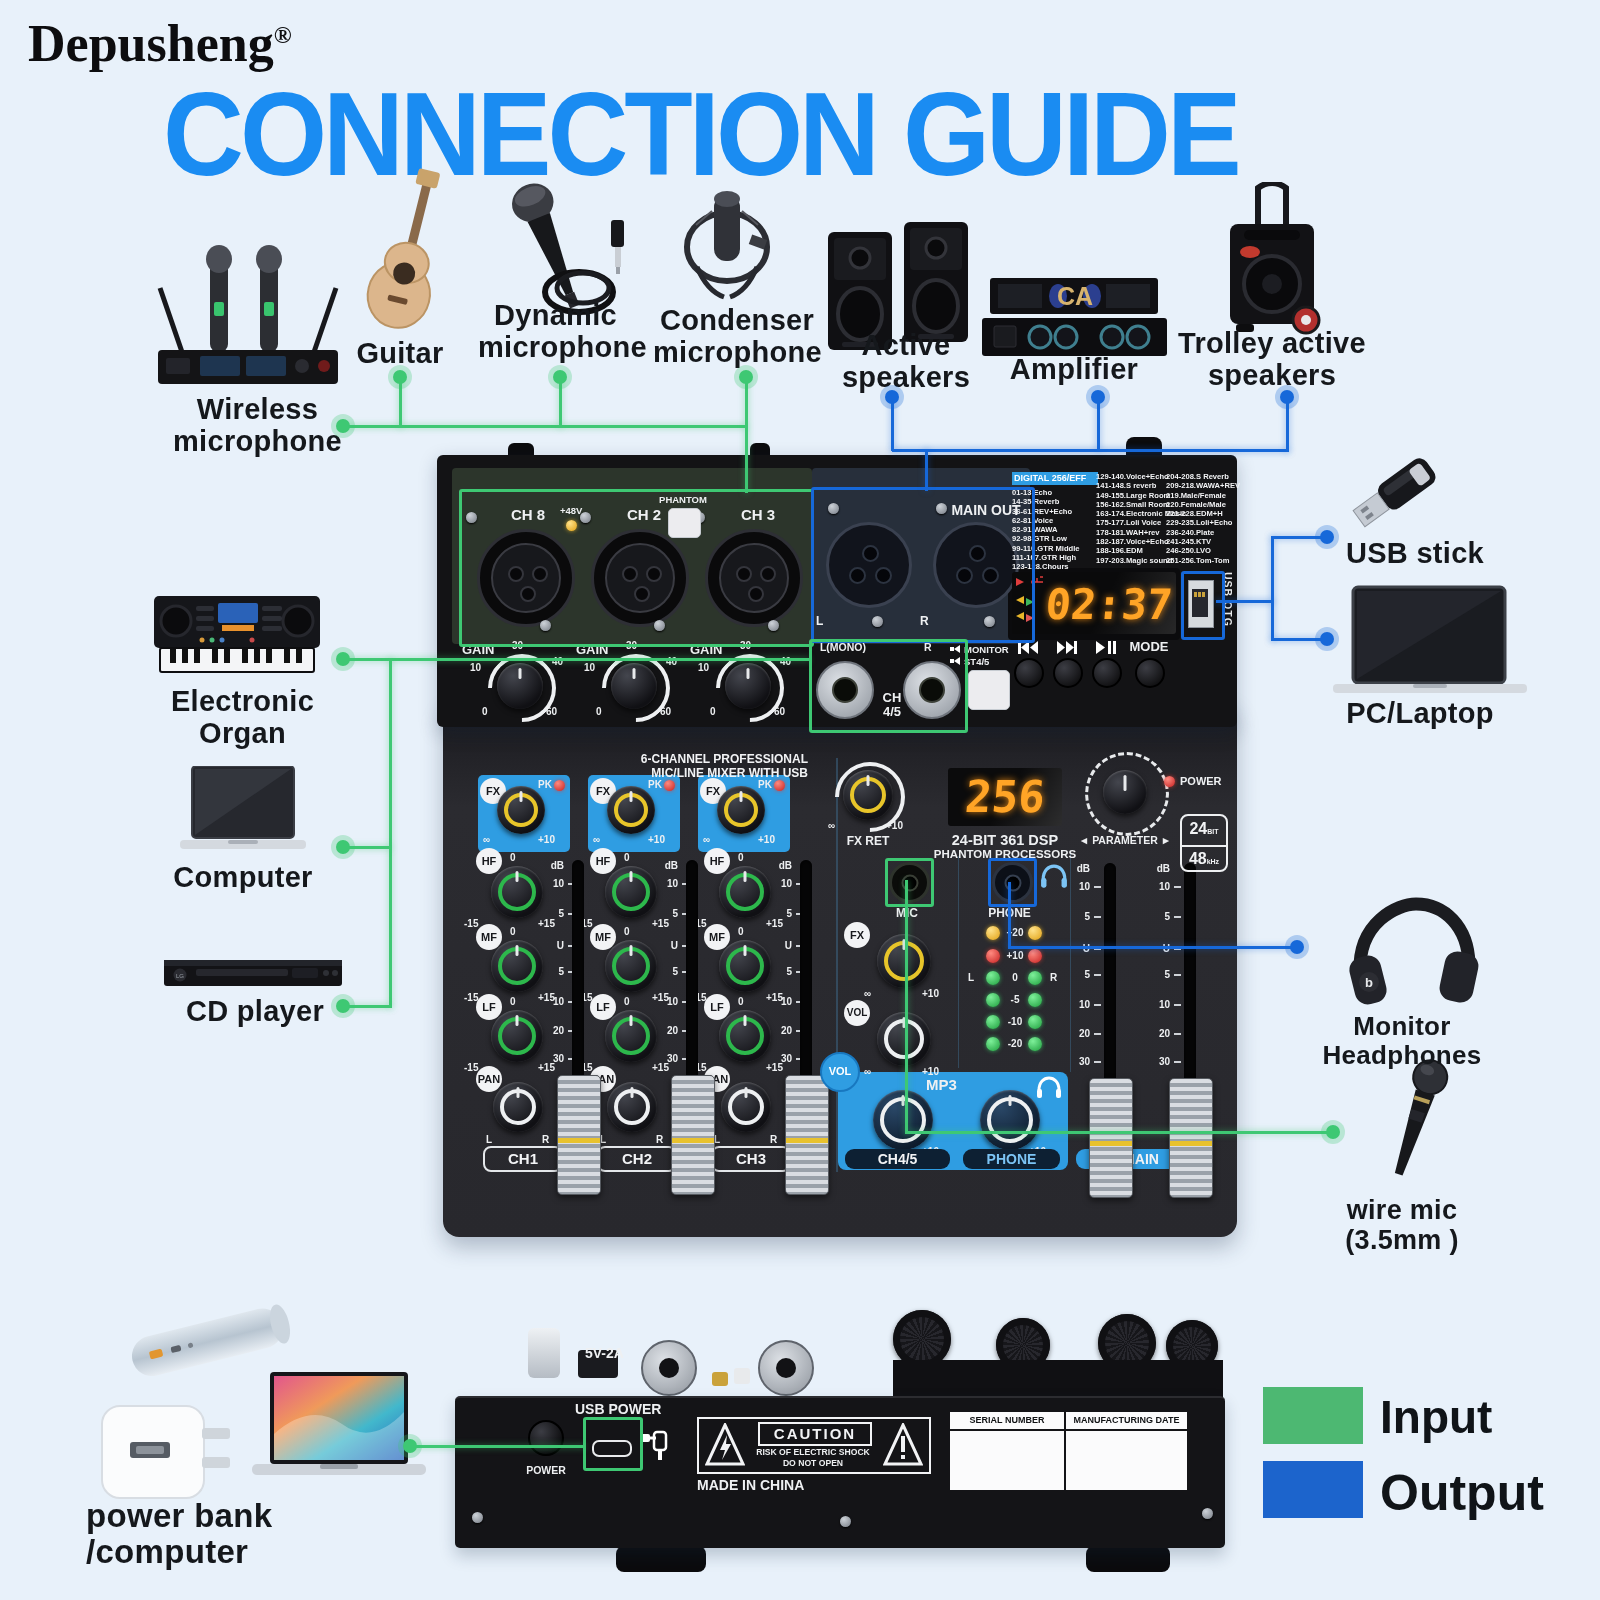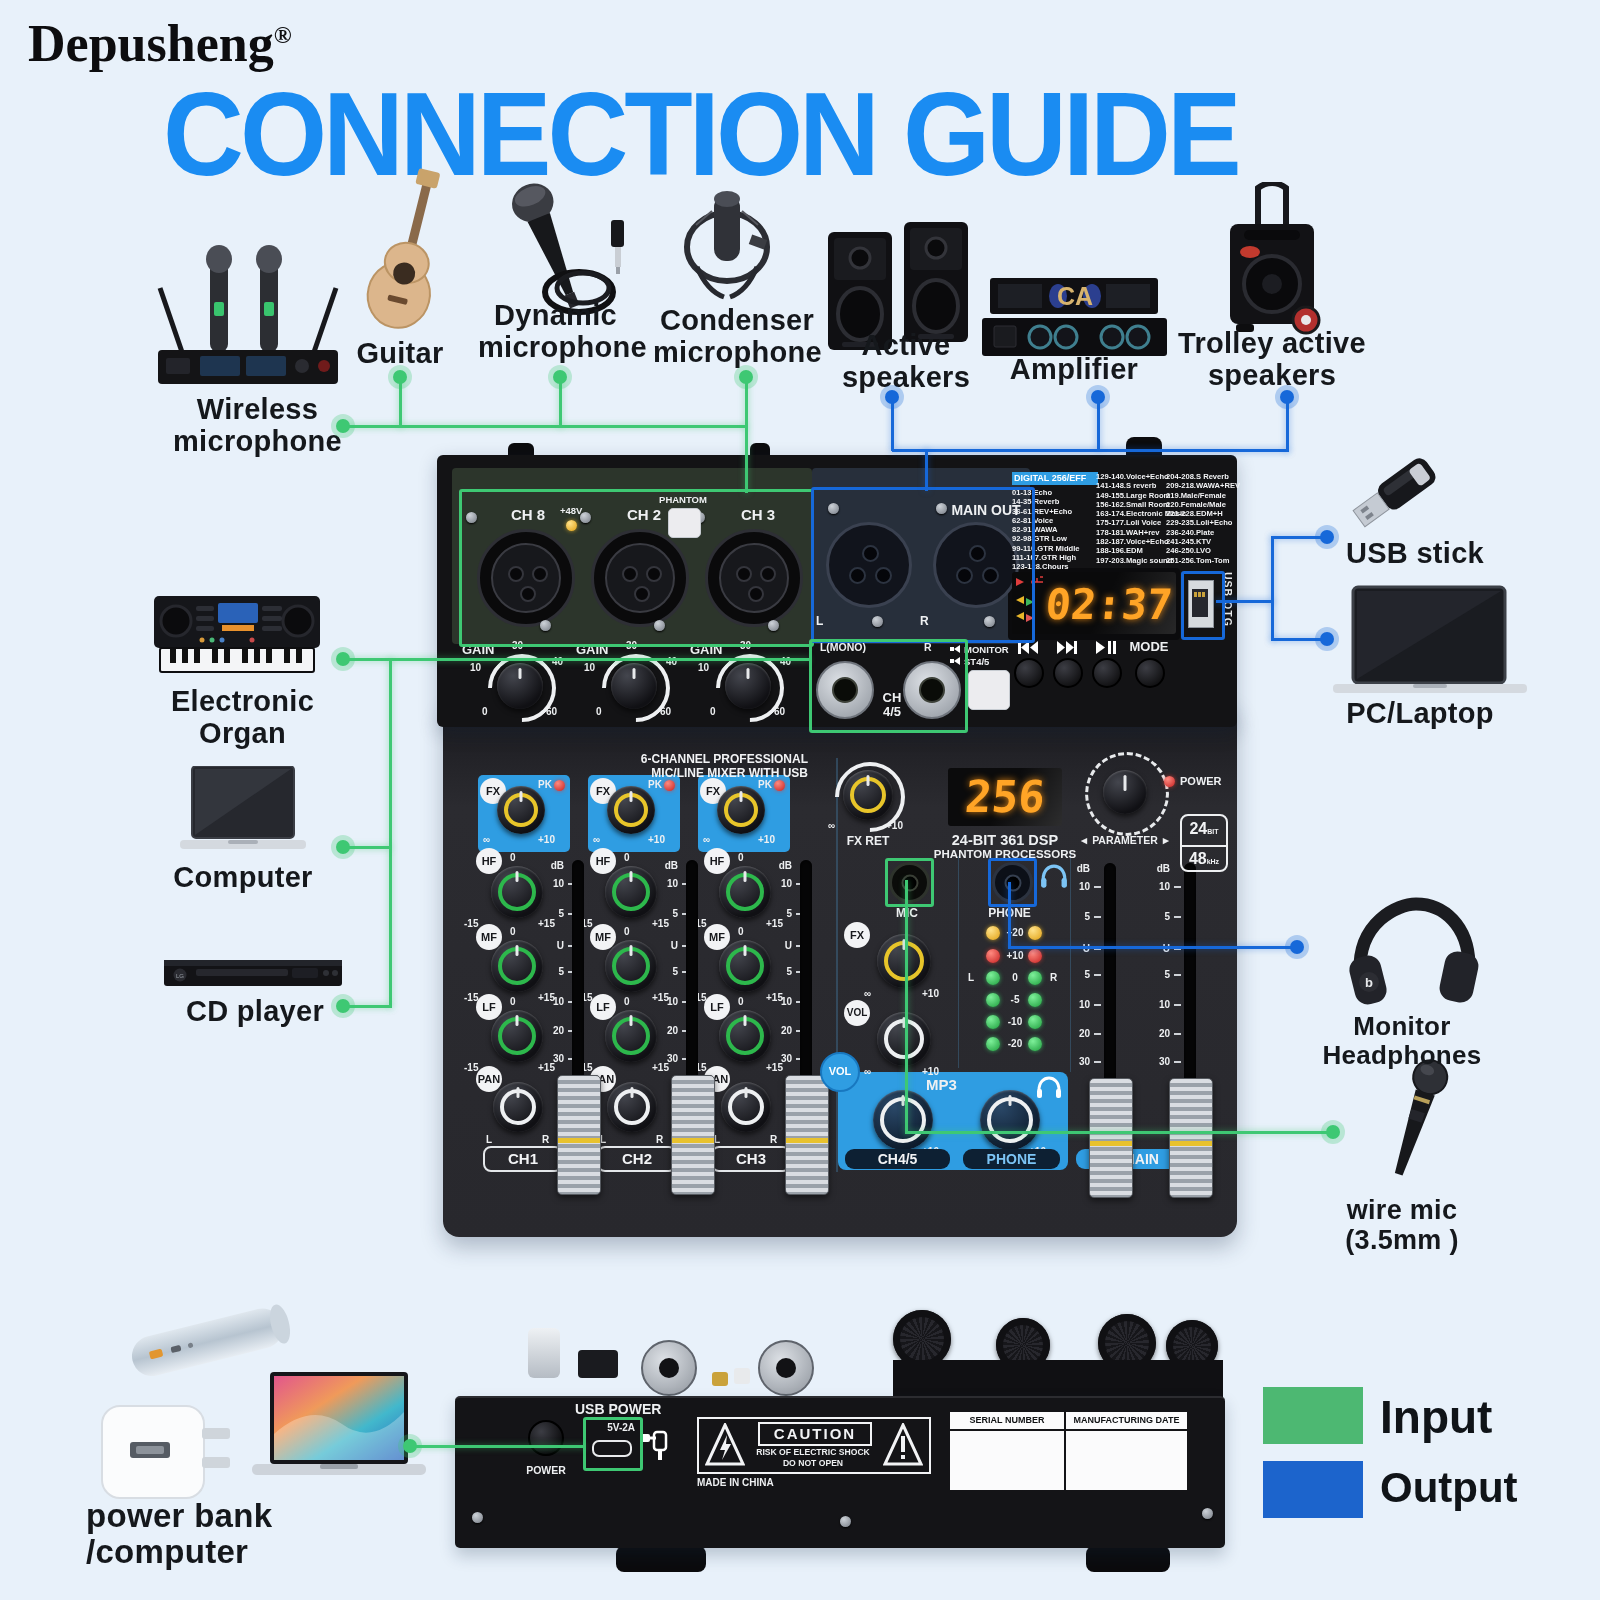--- a/index.html
+++ b/index.html
@@ -309,21 +309,21 @@
   <rect x="2" y="92" width="174" height="11" rx="5" fill="#cdd3da"></rect>
     <rect x="70" y="92" width="38" height="5" rx="2" fill="#9aa1a9"></rect>
 </svg>
 <div class="devlbl" style="left:86px;top:1498px;width:340px;text-align:left;font-size:33px">
     <div>power bank /computer</div>
   </div>
 
 <div class="abs" style="left:1263px;top:1387px;width:100px;height:57px;background:#4db872"></div>
 <div class="abs" style="left:1380px;top:1390px;font-size:46px;font-weight:bold;color:#101418">Input</div>
 <div class="abs" style="left:1263px;top:1461px;width:100px;height:57px;background:#1c64cc"></div>
-<div class="abs" style="left:1380px;top:1464px;font-size:42px;font-weight:bold;color:#101418">Output</div>
+<div class="abs" style="left:1380px;top:1464px;font-size:50px;font-weight:bold;color:#101418">Output</div>
 
 <div class="bump" style="left:508px;top:443px;width:26px;height:13px"></div>
 <div class="bump" style="left:750px;top:443px;width:20px;height:13px"></div>
 <div class="bump" style="left:1126px;top:437px;width:36px;height:19px;border-radius:8px 8px 0 0"></div>
 <div class="frontface"></div>
 <div class="topface"></div>
 <div class="zone" style="left:452px;top:468px;width:360px;height:176px;background:#2c352b;z-index:11"></div>
 <div class="zone" style="left:812px;top:468px;width:218px;height:176px;background:#272f3b;z-index:11"></div>
 <div class="zone" style="left:1008px;top:568px;width:172px;height:72px;background:#0b0b0d;z-index:11"></div>
 
@@ -917,21 +917,21 @@
 <div class="rknob" style="left:1098px;top:1314px;width:58px;height:58px"></div>
 <div class="rknob" style="left:1166px;top:1320px;width:52px;height:52px"></div>
 <div class="abs" style="left:893px;top:1360px;width:330px;height:40px;background:#101013;z-index:8"></div>
 <div class="rearbody"></div>
 <div class="foot" style="left:616px;top:1546px;width:90px;height:26px"></div>
 <div class="foot" style="left:1086px;top:1546px;width:84px;height:26px"></div>
 
 <div class="mini" style="left:575px;top:1401px;width:66px;text-align:center;font-size:14px;z-index:13">USB POWER</div>
 <div class="abs" style="left:528px;top:1420px;width:32px;height:32px;border-radius:50%;background:radial-gradient(circle at 35% 30%,#3c3d44,#0c0c0e 75%);border:2px solid #000;z-index:13"></div>
 <div class="mini" style="left:518px;top:1464px;width:56px;text-align:center;font-size:10.5px;z-index:13">POWER</div>
-<div class="mini" style="left:585px;top:1422px;width:50px;text-align:right;font-size:10px;z-index:13">5V-2A</div>
+<div class="mini" style="left:585px;top:1345px;width:50px;text-align:left;font-size:14px;z-index:13">5V-2A</div>
 <div class="abs" style="left:592px;top:1440px;width:36px;height:13px;border:2px solid #e8eaec;border-radius:7px;z-index:13"></div>
 <svg class="abs" style="left:640px;top:1428px;z-index:13" width="30" height="36" viewBox="0 0 30 36">
   <rect x="0" y="6" width="10" height="8" rx="2" fill="#fff"></rect>
     <path d="M10 10 H16" stroke="#fff" stroke-width="3"></path>
   <rect x="14" y="4" width="12" height="18" rx="3" fill="none" stroke="#fff" stroke-width="2.5"></rect>
     <rect x="18" y="22" width="4" height="10" fill="#fff"></rect>
 </svg>
 
 <div class="abs" style="left:697px;top:1417px;width:230px;height:53px;border:2px solid #f2f3f5;z-index:13">
   <svg style="position:absolute;left:6px;top:4px" width="40" height="44" viewBox="0 0 40 44">
@@ -940,21 +940,21 @@
     </svg>
   <svg style="position:absolute;right:6px;top:4px" width="40" height="44" viewBox="0 0 40 44">
       <polygon points="20,2 38,41 2,41" fill="none" stroke="#f2f3f5" stroke-width="3"></polygon>
       <rect x="18" y="13" width="4" height="16" fill="#f2f3f5"></rect>
       <rect x="18" y="32" width="4" height="4" fill="#f2f3f5"></rect>
     </svg>
   <div style="position:absolute;left:59px;top:3px;width:110px;height:20px;border:2px solid #f2f3f5;color:#f2f3f5;font-weight:bold;font-size:15px;letter-spacing:2px;text-align:center;line-height:20px">CAUTION</div>
   <div class="mini" style="left:46px;top:28px;width:136px;text-align:center;font-size:8.6px">RISK OF ELECTRIC SHOCK</div>
   <div class="mini" style="left:46px;top:39px;width:136px;text-align:center;font-size:8.6px">DO NOT OPEN</div>
 </div>
-<div class="mini" style="left:697px;top:1477px;font-size:10px;z-index:13">MADE IN CHINA</div>
+<div class="mini" style="left:697px;top:1477px;font-size:14px;z-index:13">MADE IN CHINA</div>
 
 <div class="abs" style="left:950px;top:1412px;width:237px;height:78px;z-index:13">
   <div class="whitecell" style="left:0;top:0;width:114px;height:17px;color:#101214;font-size:9px;font-weight:bold;text-align:center;line-height:17px">SERIAL NUMBER</div>
   <div class="whitecell" style="left:116px;top:0;width:121px;height:17px;color:#101214;font-size:9px;font-weight:bold;text-align:center;line-height:17px">MANUFACTURING DATE</div>
   <div class="whitecell" style="left:0;top:19px;width:114px;height:59px"></div>
   <div class="whitecell" style="left:116px;top:19px;width:121px;height:59px"></div>
 </div>
 <div class="scr" style="left:472px;top:1512px"></div>
 <div class="scr" style="left:840px;top:1516px"></div>
 <div class="scr" style="left:1202px;top:1508px"></div>

